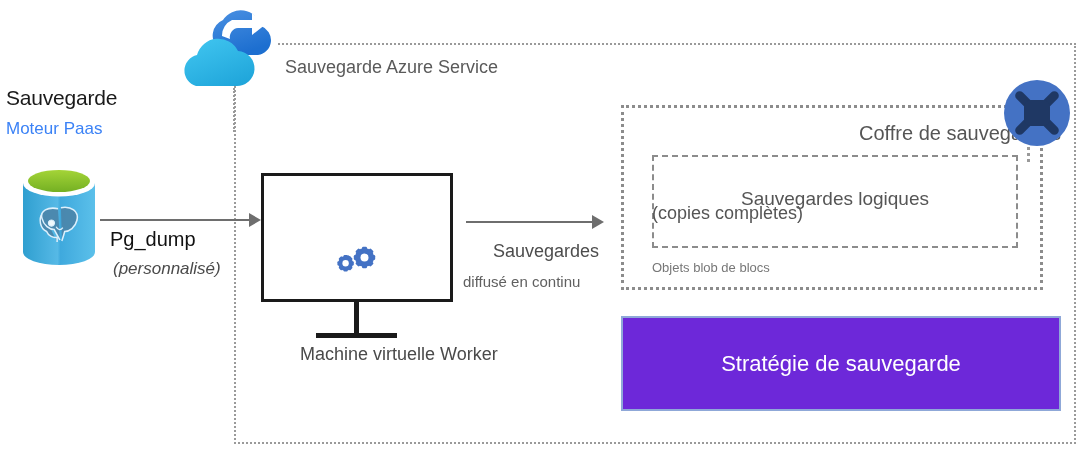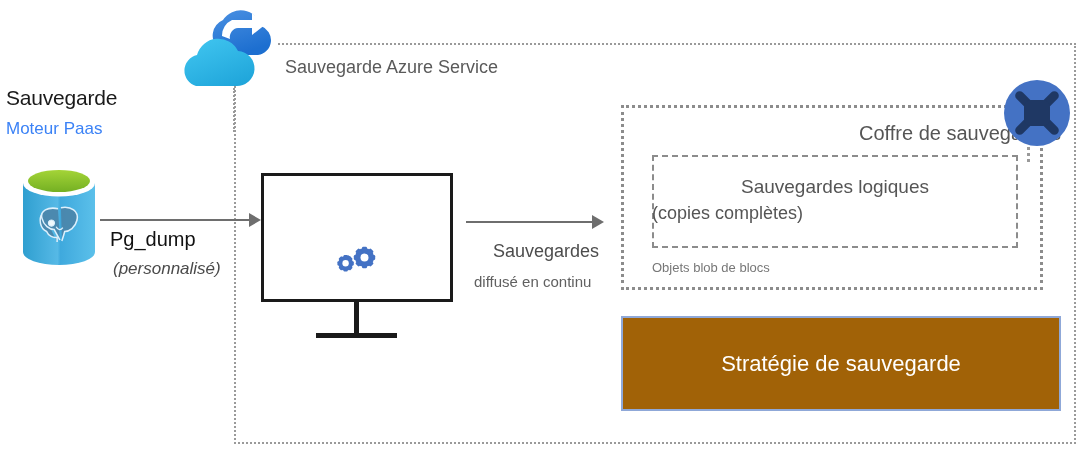--- a/index.html
+++ b/index.html
@@ -73,31 +73,30 @@
 
   #stream-label {
     left: 493px; top: 242px;
     font-size: 18px;
     color: #4d4d4d;
   }
   #stream-sub {
     left: 463px; top: 274px;
     font-size: 15px;
     color: #606060;
-    margin-left: 11px;
   }
 
   #vault-title {
     left: 0; right: 28px; top: 122px;
     text-align: right;
     font-size: 20px;
     color: #555555;
   }
   #logical-title {
-    left: 652px; width: 366px; top: 177px;
+    left: 652px; width: 366px; top: 189px;
     text-align: center;
     font-size: 19px;
     color: #555555;
   }
   #logical-sub {
     left: 652px; width: 366px; top: 204px;
     text-align: left;
     font-size: 18px;
     color: #555555;
   }
@@ -131,21 +130,21 @@
   #logical-box {
     left: 652px; top: 155px;
     width: 366px; height: 93px;
     border: 2px dashed #8c8c8c;
     box-sizing: border-box;
   }
 
   #strategy-bar {
     left: 621px; top: 316px;
     width: 440px; height: 95px;
-    background: #a16207;
+    background: #6d28d9;
     border: 2px solid #8fa8d8;
     box-sizing: border-box;
     display: flex;
     align-items: center;
     justify-content: center;
   }
   #strategy-label {
     color: #ffffff;
     font-size: 22px;
   }
@@ -299,20 +298,21 @@
         <rect x="34.0" y="2.8" width="5.0" height="21.4" rx="1.2"></rect>
         <g transform="rotate(45 36.5 13.5)">
           <rect x="25.8" y="11.0" width="21.4" height="5.0" rx="1.2"></rect>
           <rect x="34.0" y="2.8" width="5.0" height="21.4" rx="1.2"></rect>
         </g>
         <circle cx="36.5" cy="13.5" r="4.0" fill="#ffffff"></circle>
       </g>
     </svg>
   </div>
 
+  <div class="abs lbl" id="vm-caption">Machine virtuelle Worker</div>
 
   <div class="abs arrow-line" id="arrow2-line"></div>
   <div class="abs arrow-head" id="arrow2-head"></div>
   <div class="abs lbl" id="stream-label">Sauvegardes</div>
   <div class="abs lbl" id="stream-sub">diffusé en continu</div>
 
   <div class="abs" id="vault-box"></div>
   <div class="abs lbl" id="vault-title">Coffre de sauvegardes</div>
 
   <div class="abs" id="logical-box"></div>

